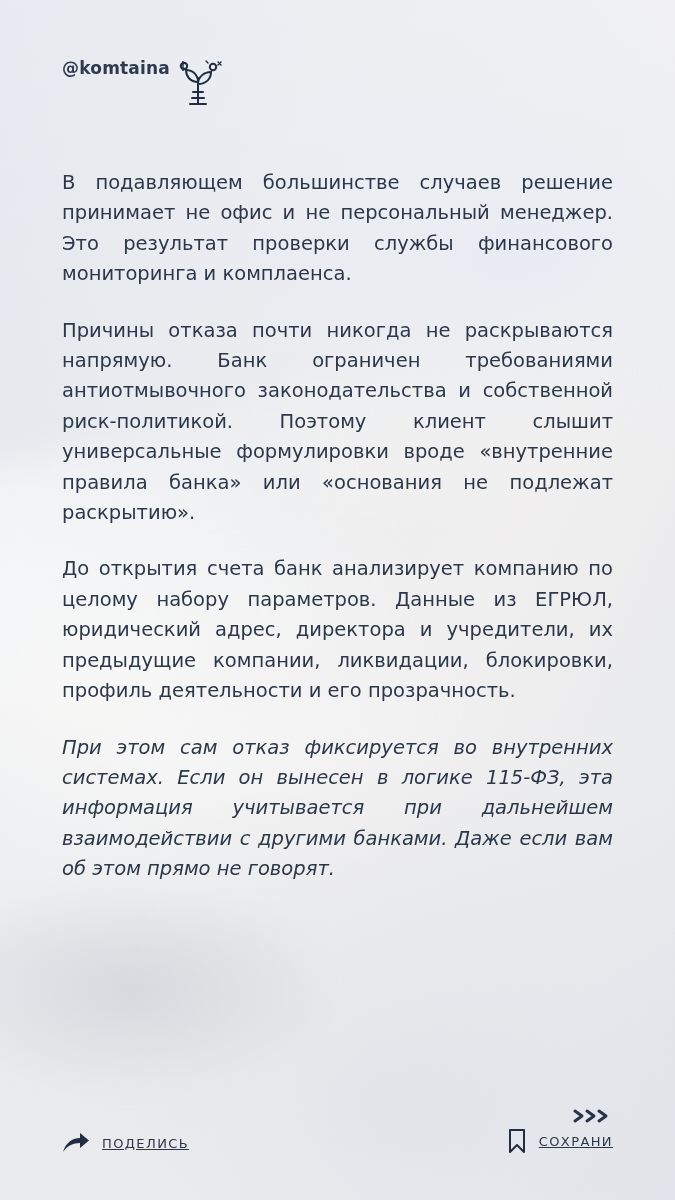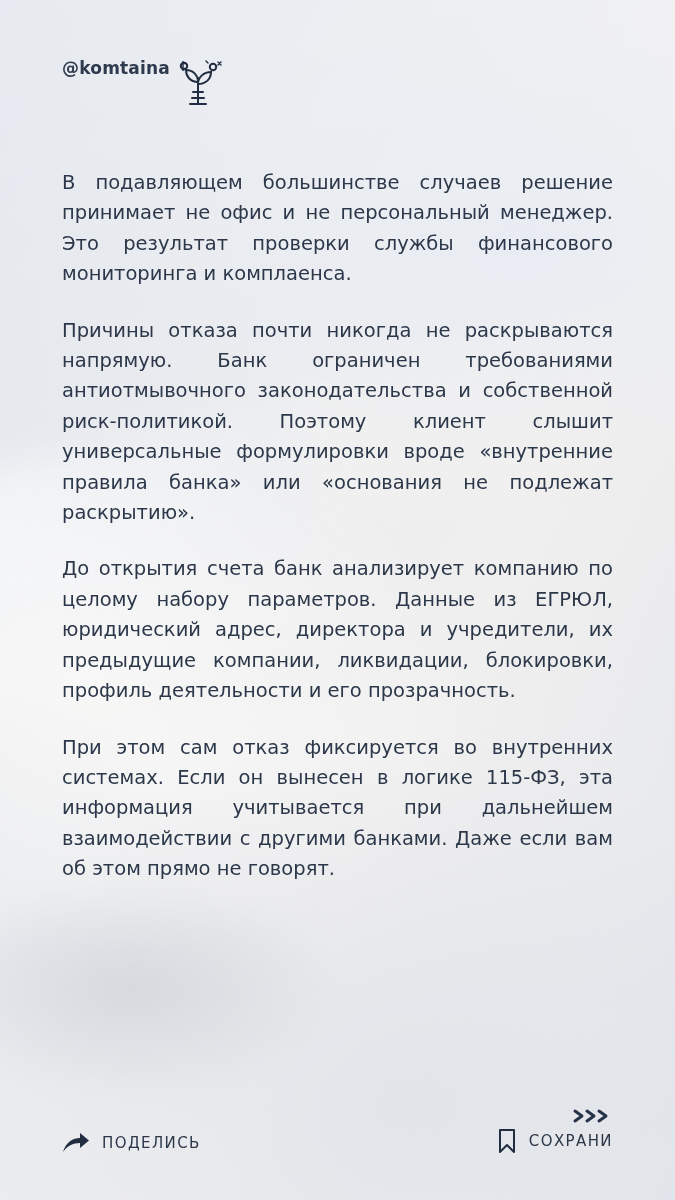--- a/index.html
+++ b/index.html
@@ -90,21 +90,21 @@
 
   .para {
     font-size: 19.5px;
     line-height: 1.56;
     color: #2c384a;
     text-align: justify;
     text-align-last: left;
     margin: 0 0 26px 0;
     font-weight: 400;
   }
-  .para:last-of-type { margin-bottom: 4px; }
+  .para:last-of-type { margin-bottom: 4px; font-style: italic; }
 
   .spacer { flex: 1 1 auto; min-height: 10px; }
 
   .footer {
     display: flex;
     align-items: flex-end;
     justify-content: space-between;
     padding-bottom: 6px;
   }
   .footer-left, .footer-right {
@@ -117,25 +117,26 @@
     gap: 2px;
     color: #263247;
     margin-right: 2px;
   }
   .action {
     display: flex;
     align-items: center;
     gap: 12px;
   }
   .action-label {
-    font-size: 15px;
+    font-size: 13px;
     letter-spacing: 1.4px;
     color: #2b3748;
     font-weight: 500;
     text-transform: uppercase;
+    text-decoration: underline;
   }
   .icon {
     display: inline-flex;
     color: #212d40;
   }
 </style>
 </head>
 <body>
 
 <div class="page">

